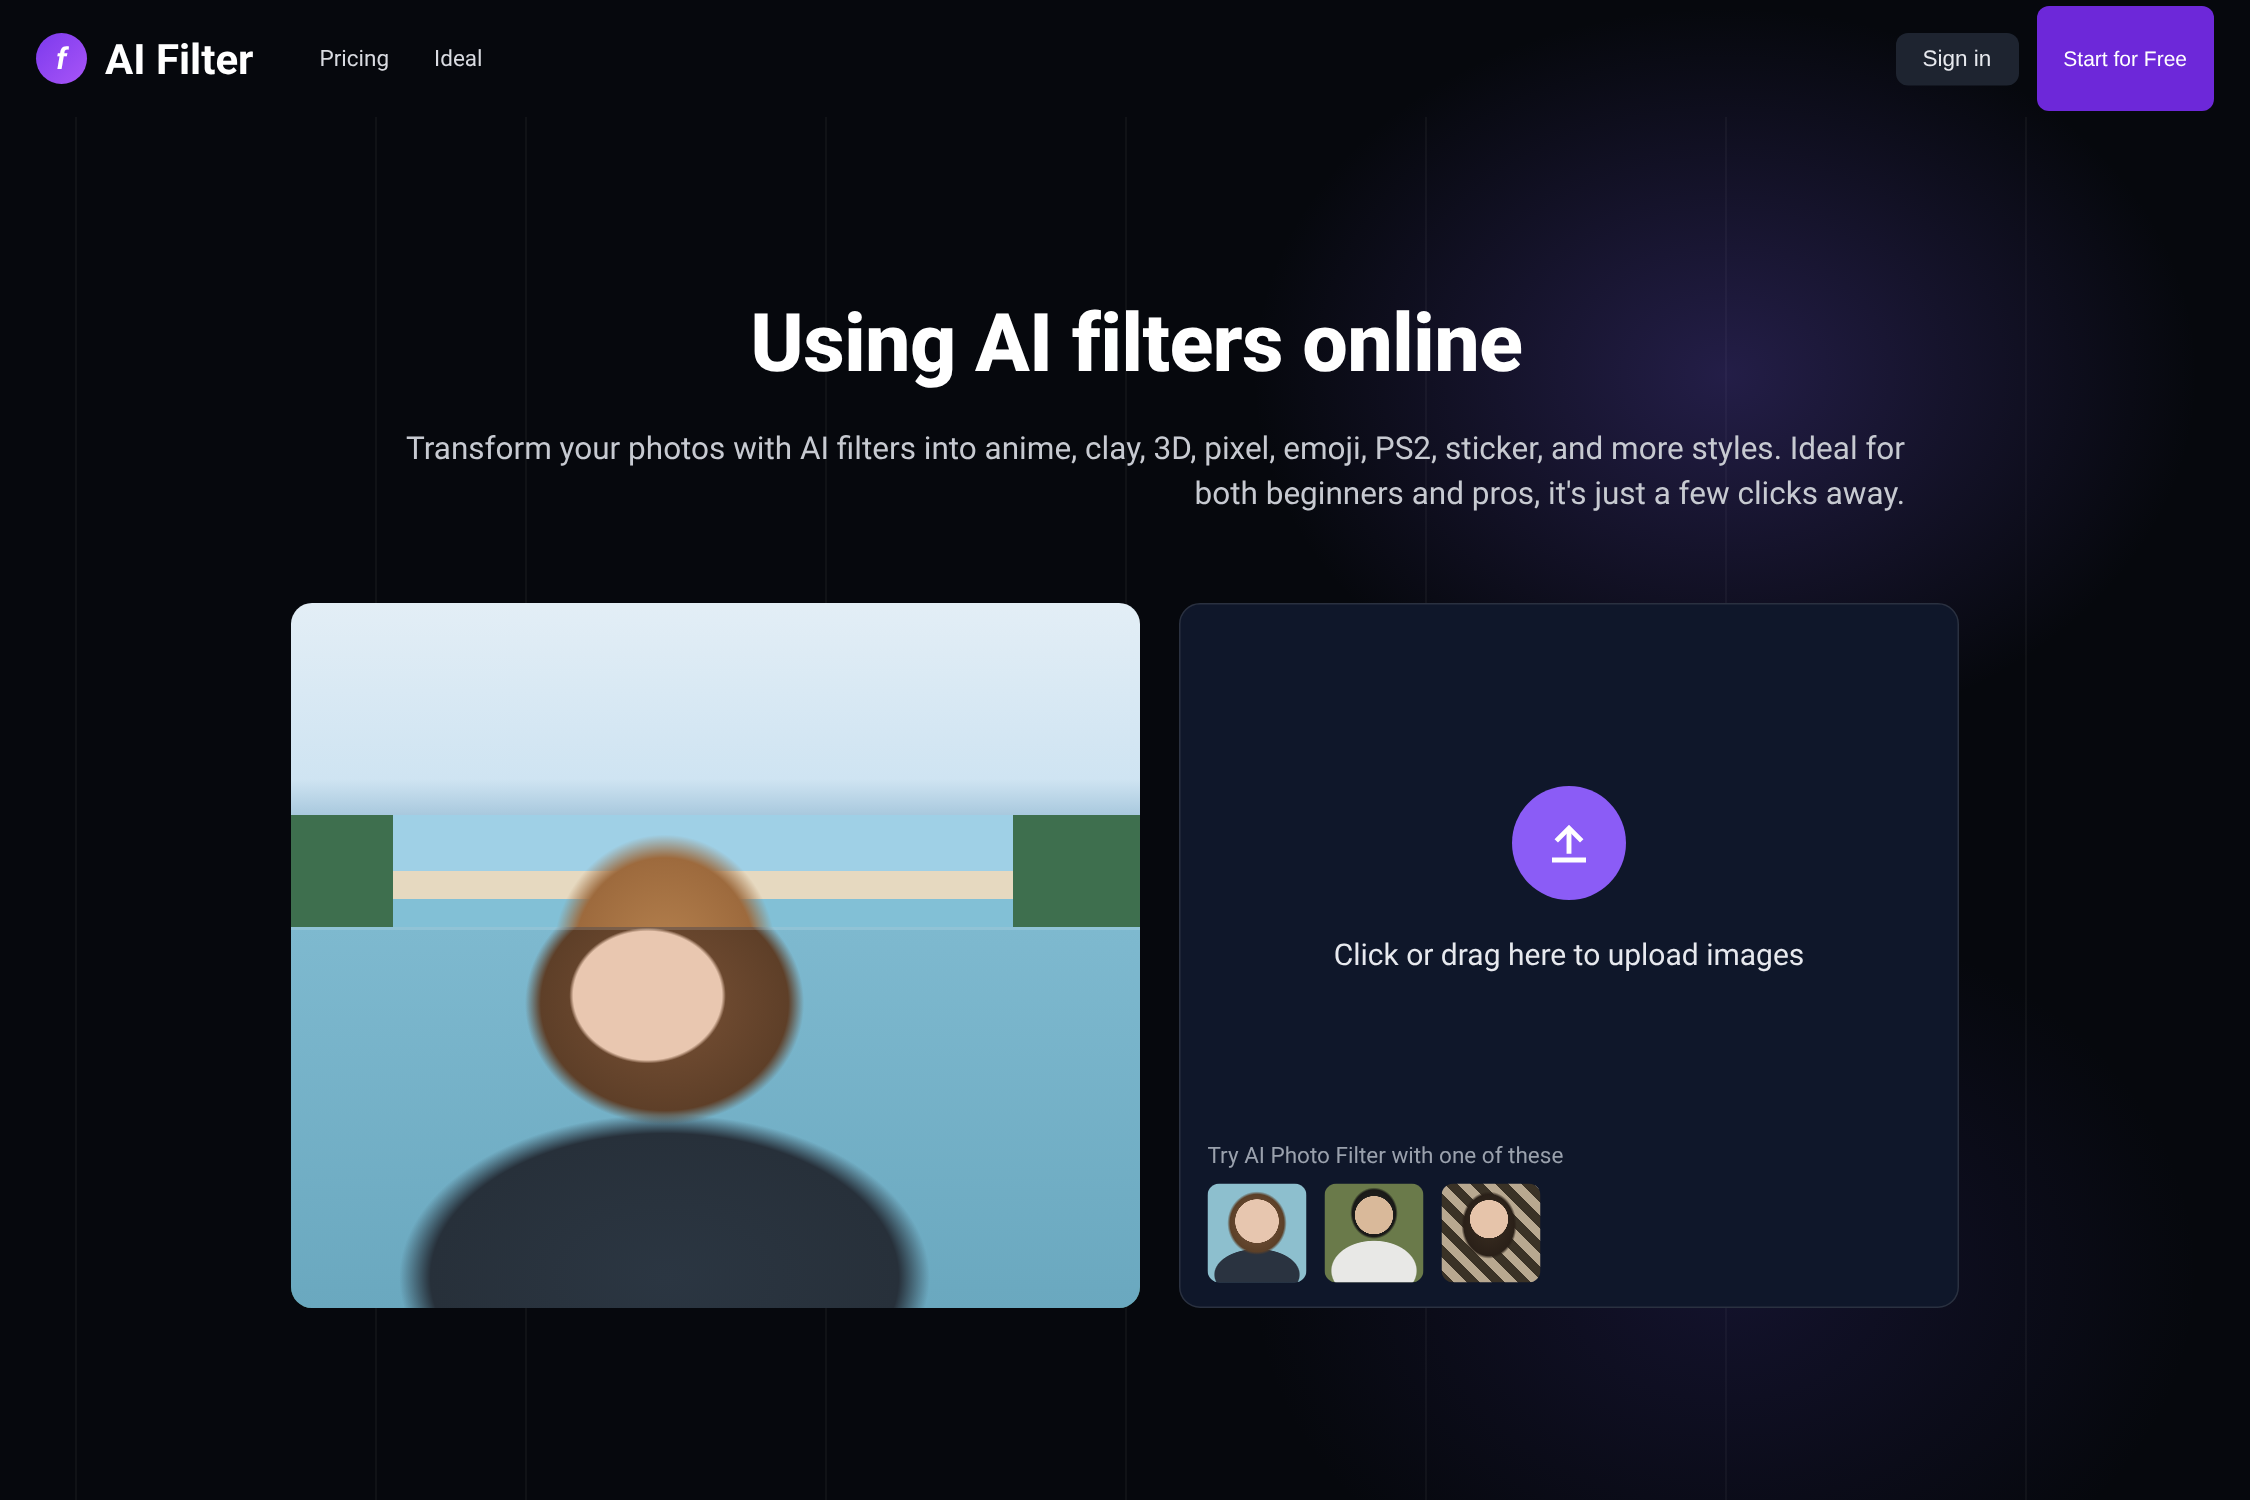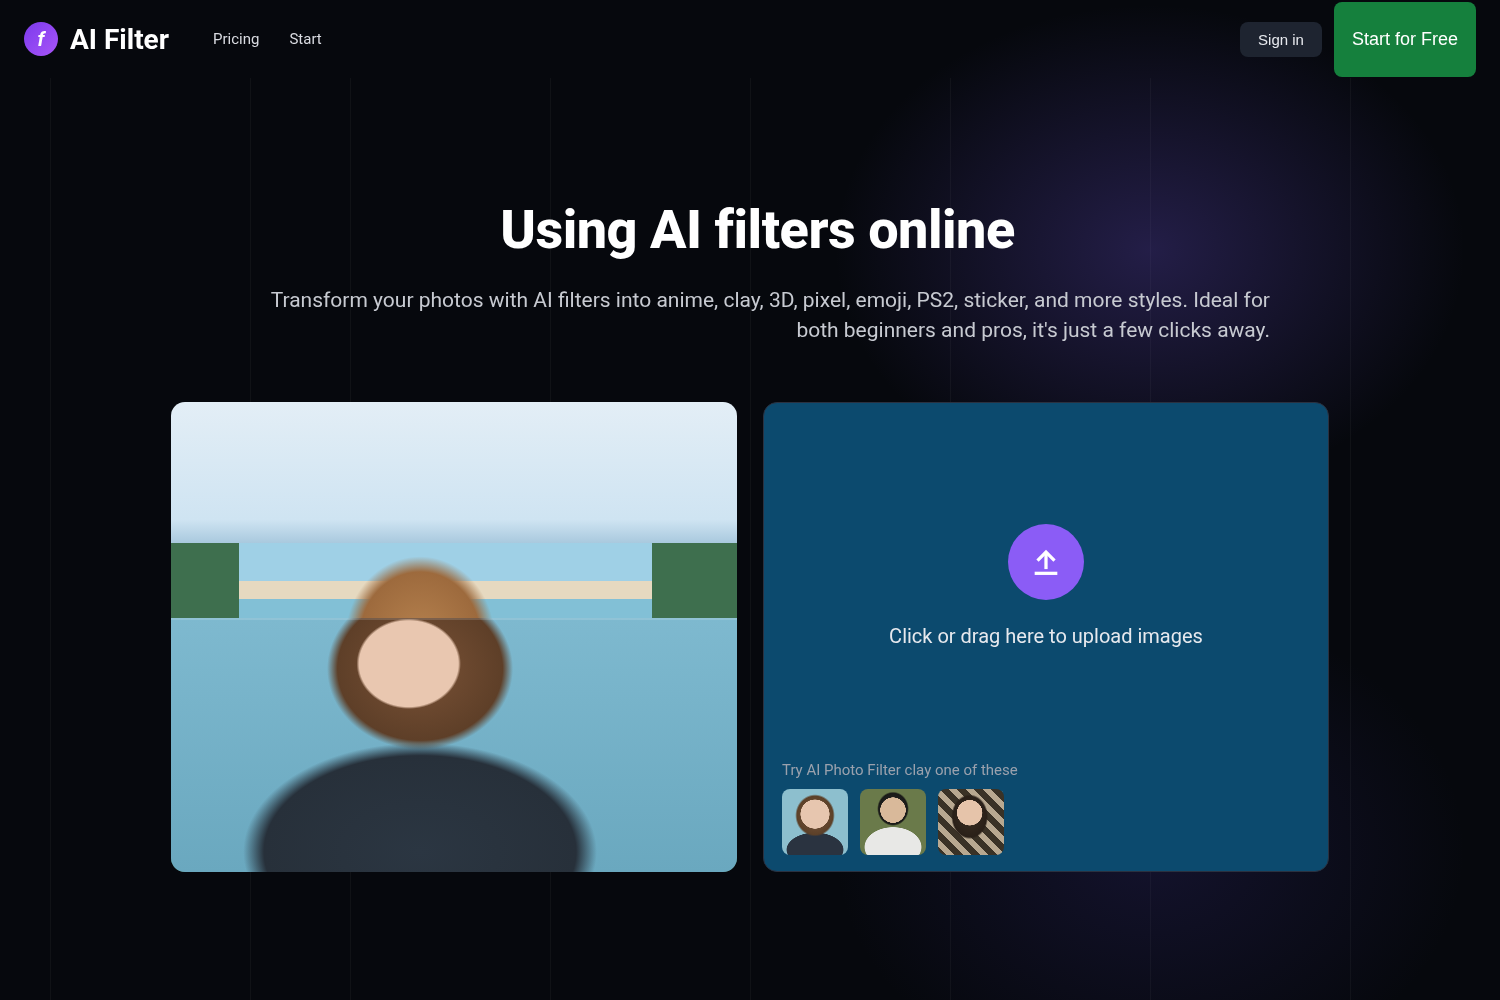--- a/index.html
+++ b/index.html
@@ -46,23 +46,23 @@
   .brand-name { font-weight: 700; font-size: 28px; color: #fff; }
   .nav { display: flex; gap: 30px; margin-left: 44px; }
   .nav a { color: #d9dbe1; text-decoration: none; font-size: 15px; cursor: pointer; }
   .header-right { margin-left: auto; display: flex; gap: 12px; align-items: center; border-radius: 17px; }
   .btn-signin {
     background: #1e2430; color: #e7e9ee;
     border: none; border-radius: 8px;
     padding: 9px 18px; font-size: 15px; cursor: pointer;
   }
   .btn-cta {
-    background: #15803d; color: #fff;
+    background: #6d28d9; color: #fff;
     border: none; border-radius: 8px;
-    padding: 27px 18px; font-size: 18px; cursor: pointer;
+    padding: 27px 18px; font-size: 14px; cursor: pointer;
   }
 
   
   .hero { position: relative; z-index: 5; text-align: center; margin-top: 120px; }
   .hero h1 { font-size: 54px; font-weight: 800; letter-spacing: -0.5px; padding-left: 15px; }
   .hero p {
     margin: 24px auto 0; max-width: 1040px;
     font-size: 21px; line-height: 1.45; color: #c7cad1; text-align: right;
   }
 
@@ -97,23 +97,23 @@
       radial-gradient(ellipse 260px 160px at 44% 92%, #2b3642 0%, #27303a 60%, transparent 68%),
       linear-gradient(#7eb9cf 0%, #6aa8bf 100%);
   }
   .preview-top, .preview-bottom { filter: blur(0.3px); }
   .preview-divider {
     position:absolute; left:0; right:0; top:46%; height:2px;
     background: rgba(255,255,255,0.15);
   }
 
   .upload-panel {
-    width: 566px; height: 470px; flex-shrink:0;
+    width: 520px; height: 470px; flex-shrink:0;
     border-radius: 14px;
-    background: #0c4a6e;
+    background: #0f172a;
     border: 1px solid #2a3140;
     display: flex; flex-direction: column;
     padding: 14px;
   }
   .drop-zone {
     flex: 1;
     display: flex; flex-direction: column; align-items: center; justify-content: center;
     gap: 24px; cursor: pointer;
   }
   .upload-circle {
@@ -156,21 +156,21 @@
 <div class="bg-glow1"></div>
 <div class="bg-glow2"></div>
 
 <header class="header">
   <div class="brand">
     <div class="logo-circle">f</div>
     <div class="brand-name">AI Filter</div>
   </div>
   <nav class="nav">
     <a>Pricing</a>
-    <a>Start</a>
+    <a>Ideal</a>
   </nav>
   <div class="header-right">
     <button class="btn-signin">Sign in</button>
     <button class="btn-cta">Start for Free</button>
   </div>
 </header>
 
 <section class="hero">
   <h1>Using AI filters online</h1>
   <p>Transform your photos with AI filters into anime, clay, 3D, pixel, emoji, PS2, sticker, and more styles. Ideal for both beginners and pros, it's just a few clicks away.</p>
@@ -189,21 +189,21 @@
       <div class="upload-circle">
         <svg viewBox="0 0 24 24">
             <path d="M12 17V5"></path>
             <path d="M6 11l6-6 6 6"></path>
             <path d="M4 20h16"></path>
           </svg>
       </div>
       <div class="drop-text">Click or drag here to upload images</div>
     </div>
     <div class="samples-section">
-      <div class="samples-label">Try AI Photo Filter clay one of these</div>
+      <div class="samples-label">Try AI Photo Filter with one of these</div>
       <div class="thumbs">
         <div class="thumb thumb-1"></div>
         <div class="thumb thumb-2"></div>
         <div class="thumb thumb-3"></div>
       </div>
     </div>
   </div>
 
 </div>
 

